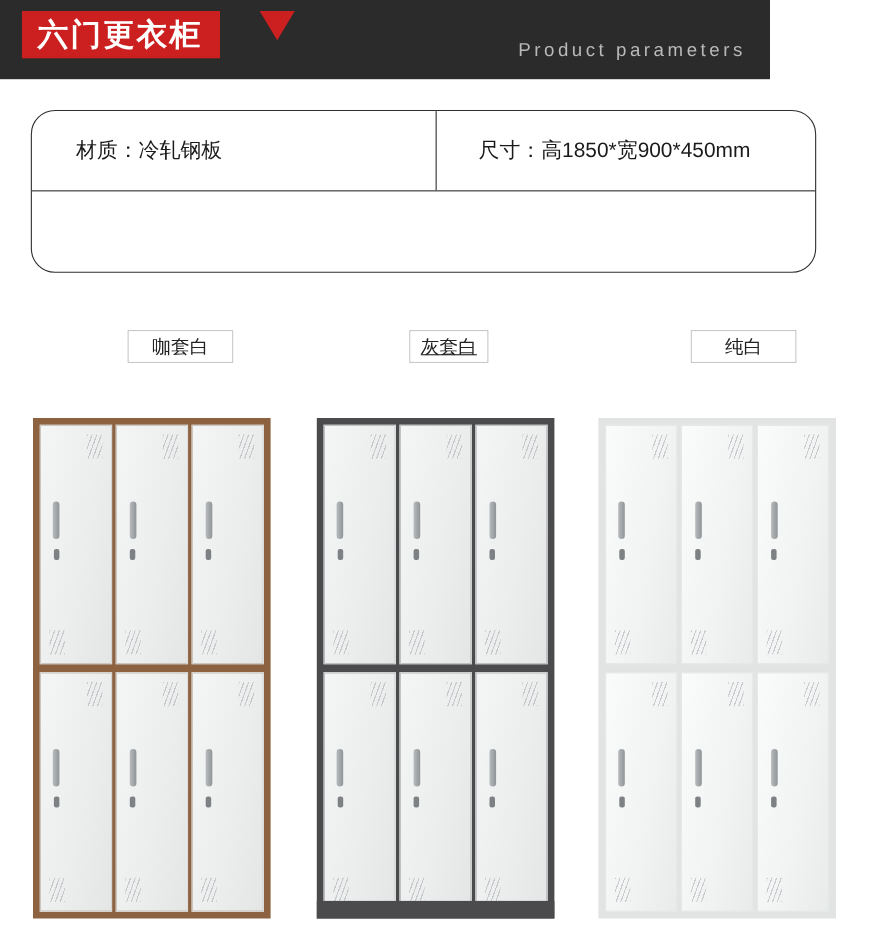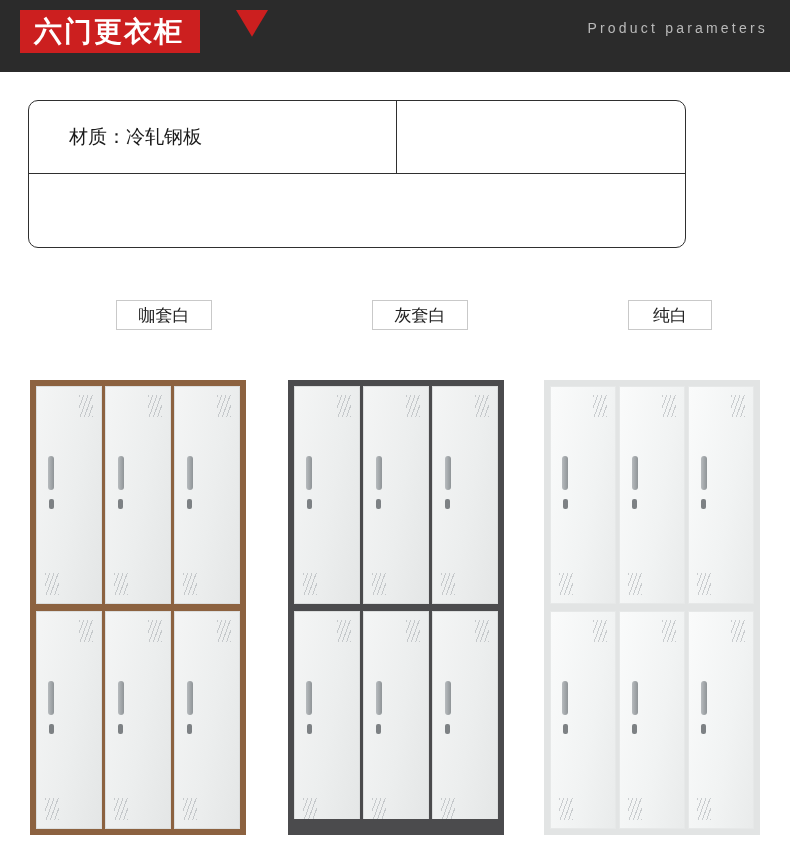--- a/index.html
+++ b/index.html
@@ -10,21 +10,21 @@
     width: 790px;
     height: 854px;
     background: #ffffff;
     font-family: "Liberation Sans", sans-serif;
     overflow: hidden;
   }
 
   
   .header {
     position: relative;
-    width: 790px;
+    width: 700px;
     height: 72px;
     background: #2b2b2b;
     overflow: hidden;
   }
   .header-tag {
     position: absolute;
     left: 20px;
     top: 10px;
     height: 43px;
     background: #cc1f1f;
@@ -42,36 +42,36 @@
     left: 236px;
     top: 10px;
     width: 32px;
     height: 43px;
     background: #cc1f1f;
     clip-path: polygon(0 0, 100% 0, 50% 62%, 0 0);
   }
   .header-sub {
     position: absolute;
     right: 22px;
-    top: 20px;
+    top: 36px;
     color: #b9b9b9;
-    font-size: 14px;
+    font-size: 17px;
     letter-spacing: 3.2px;
     white-space: nowrap;
   }
 
   
   .params {
     position: absolute;
     left: 28px;
     top: 100px;
-    width: 658px;
+    width: 714px;
     height: 148px;
     border: 1px solid #2f2f2f;
-    border-radius: 10px;
+    border-radius: 22px;
     box-sizing: border-box;
     overflow: hidden;
   }
   .params-row {
     display: flex;
     height: 50%;
     box-sizing: border-box;
   }
   .params-row.top {
     border-bottom: 1px solid #2f2f2f;
@@ -106,22 +106,22 @@
     height: 30px;
     line-height: 30px;
     border: 1px solid #c9c9c9;
     background: #ffffff;
     text-align: center;
     font-size: 17px;
     color: #222222;
     box-sizing: border-box;
   }
   .label-1 { left: 104px; width: 96px; }
-  .label-2 { left: 360px; width: 96px; }
-  .label-3 { left: 616px; width: 84px; }
+  .label-2 { left: 360px; width: 72px; text-decoration: underline; }
+  .label-3 { left: 616px; width: 96px; }
 
   
   .lockers {
     position: absolute;
     top: 380px;
     left: 0;
     width: 790px;
     height: 470px;
   }
   .locker {
@@ -227,20 +227,21 @@
 
 <div class="header">
   <div class="header-tag">六门更衣柜</div>
   <div class="header-notch"></div>
   <div class="header-sub">Product parameters</div>
 </div>
 
 <div class="params">
   <div class="params-row top">
     <div class="params-cell left">材质：冷轧钢板</div>
+    <div class="params-cell right">尺寸：高1850*宽900*450mm</div>
   </div>
 </div>
 
 <div class="labels">
   <div class="label-box label-1">咖套白</div>
   <div class="label-box label-2">灰套白</div>
   <div class="label-box label-3">纯白</div>
 </div>
 
 <div class="lockers">

